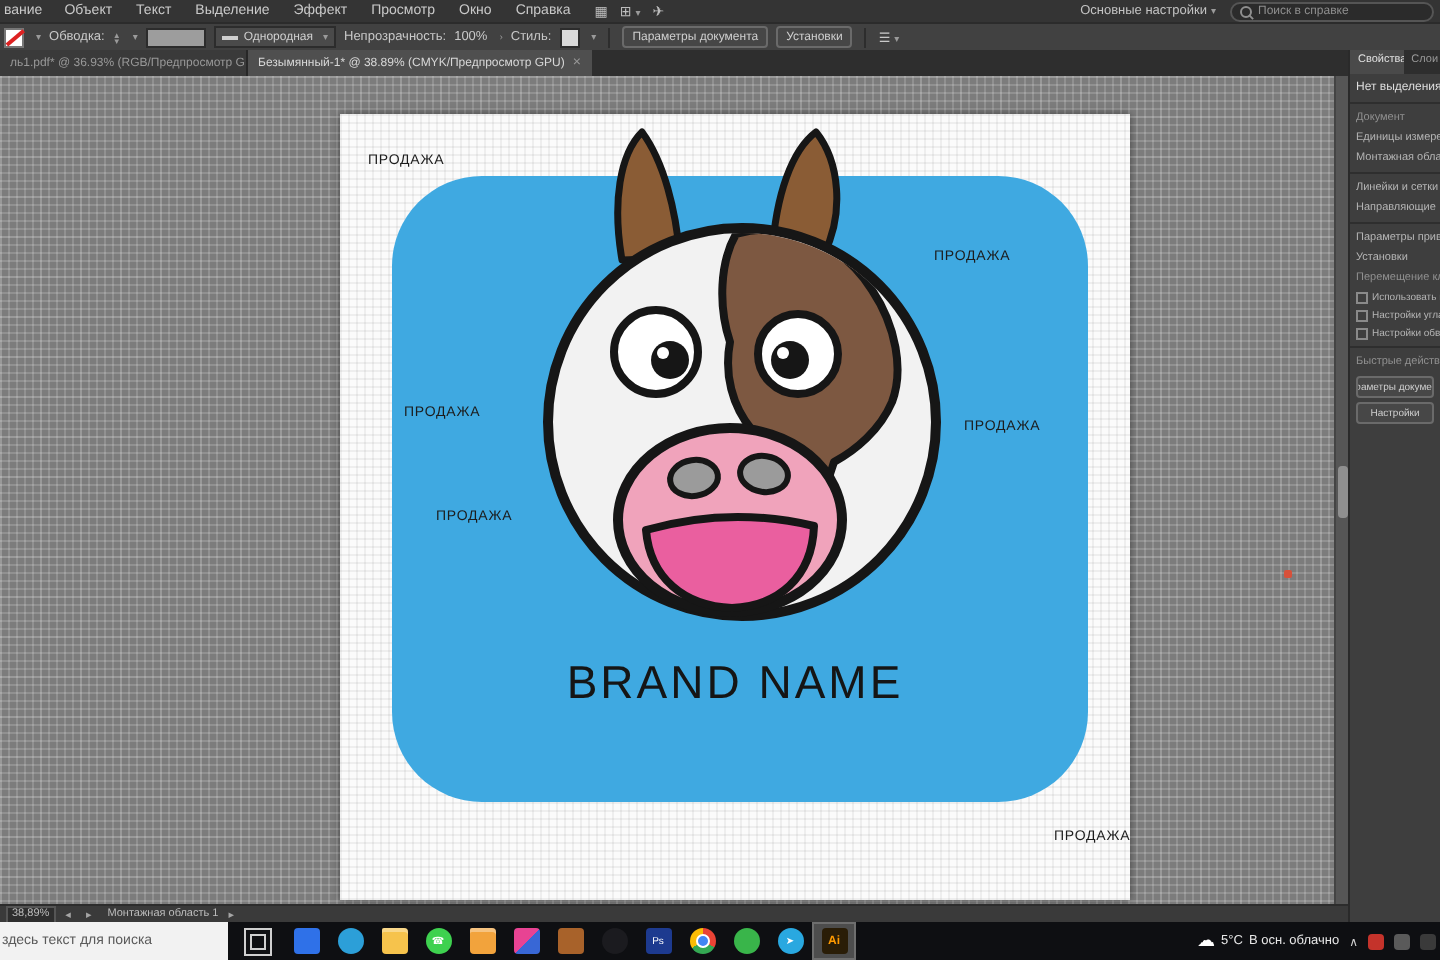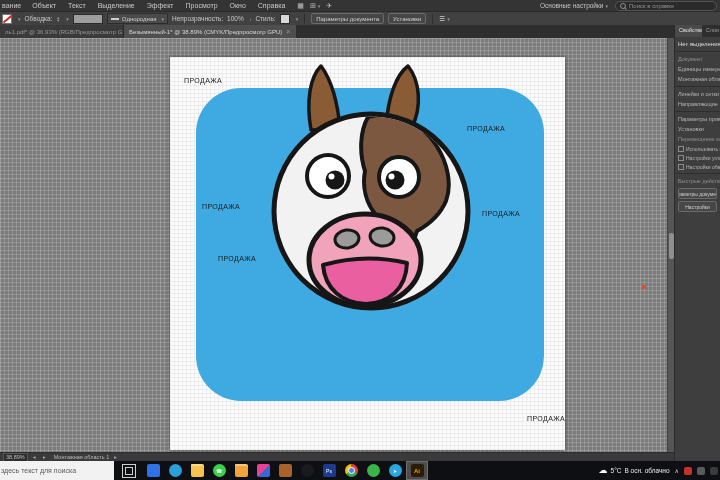--- a/index.html
+++ b/index.html
@@ -190,20 +190,21 @@
       <circle cx="165" cy="123" r="9.5" fill="var(--c-outline_black)"></circle>
       <circle cx="161.5" cy="119.5" r="3" fill="#ffffff"></circle>
       <circle cx="229" cy="120" r="20" fill="#ffffff" stroke="var(--c-outline_black)" stroke-width="4"></circle>
       <circle cx="225" cy="123" r="9.5" fill="var(--c-outline_black)"></circle>
       <circle cx="221.5" cy="119.5" r="3" fill="#ffffff"></circle>
       <ellipse cx="195" cy="203" rx="56" ry="46" fill="var(--c-muzzle_pink)" stroke="var(--c-outline_black)" stroke-width="5"></ellipse>
       <ellipse cx="177" cy="182" rx="12" ry="9" transform="rotate(-8 177 182)" fill="var(--c-nostril_gray)" stroke="var(--c-outline_black)" stroke-width="3"></ellipse>
       <ellipse cx="212" cy="180" rx="12" ry="9" transform="rotate(8 212 180)" fill="var(--c-nostril_gray)" stroke="var(--c-outline_black)" stroke-width="3"></ellipse>
       <path d="M153,208 Q195,196 237,206 C236,232 219,246 196,247 C172,246 155,232 153,208 Z" fill="var(--c-mouth_pink)" stroke="var(--c-outline_black)" stroke-width="4" stroke-linejoin="round"></path>
     </svg>
+    <div class="brand-name">BRAND NAME</div>
     <div id="watermarks">
         <div class="watermark" style="left: 14px; top: 20px;">ПРОДАЖА</div>
         <div class="watermark" style="left: 297px; top: 68px;">ПРОДАЖА</div>
         <div class="watermark" style="left: 32px; top: 146px;">ПРОДАЖА</div>
         <div class="watermark" style="left: 312px; top: 153px;">ПРОДАЖА</div>
         <div class="watermark" style="left: 48px; top: 198px;">ПРОДАЖА</div>
         <div class="watermark" style="left: 357px; top: 358px;">ПРОДАЖА</div>
       </div>
   </div>
   <div class="abs red-dot"></div>

